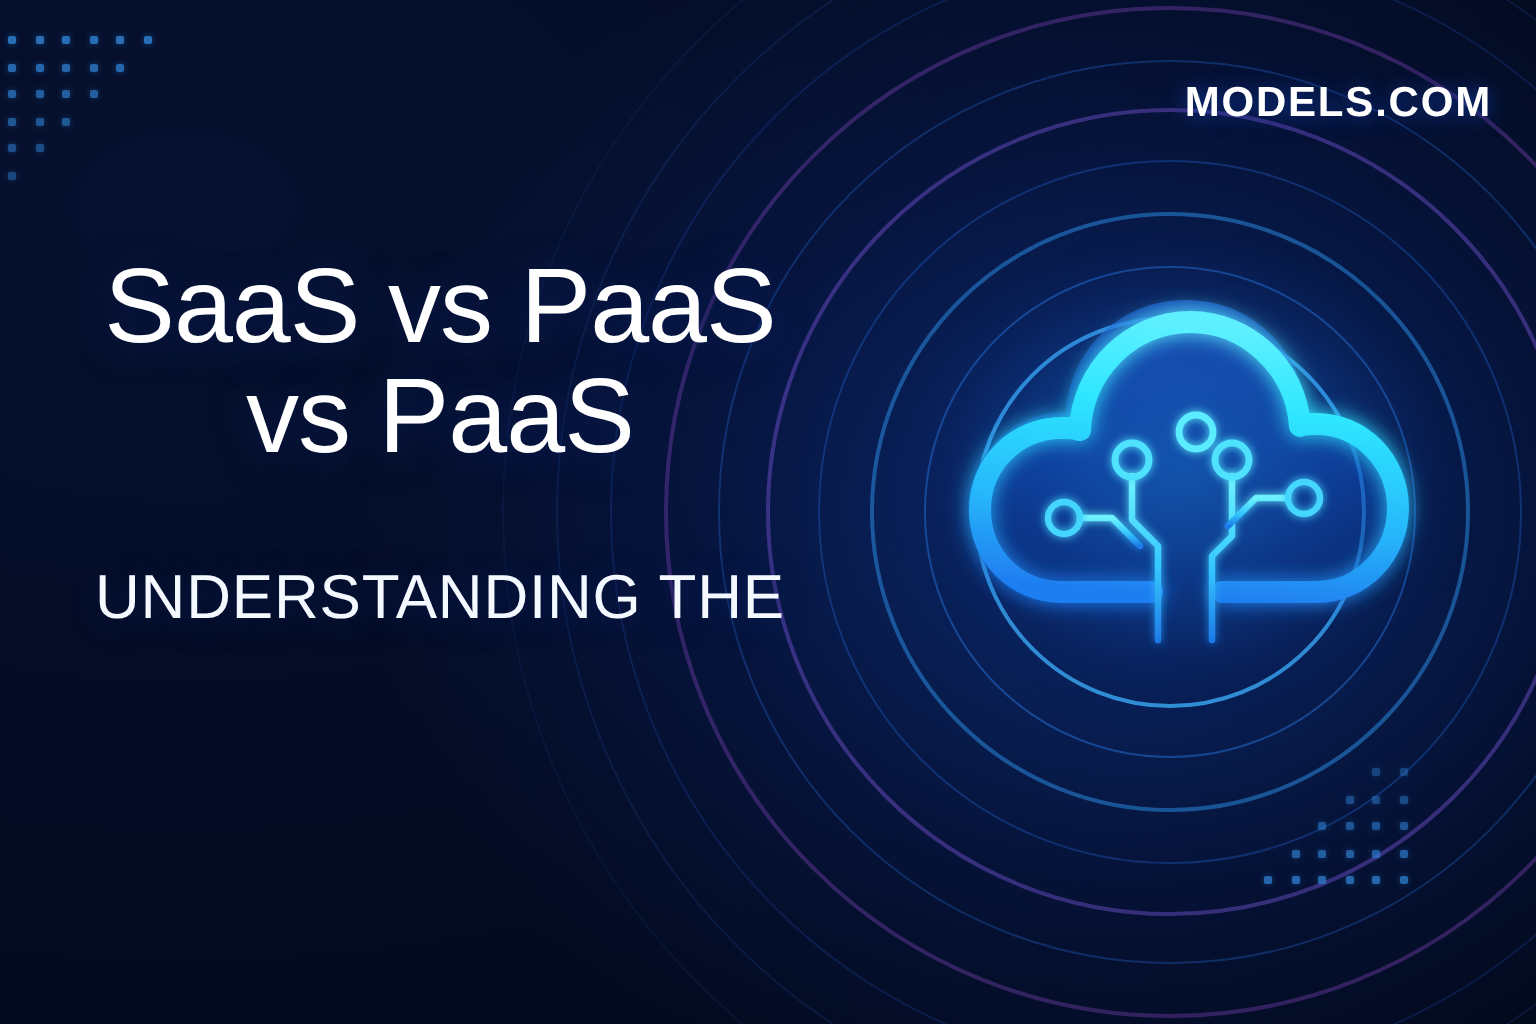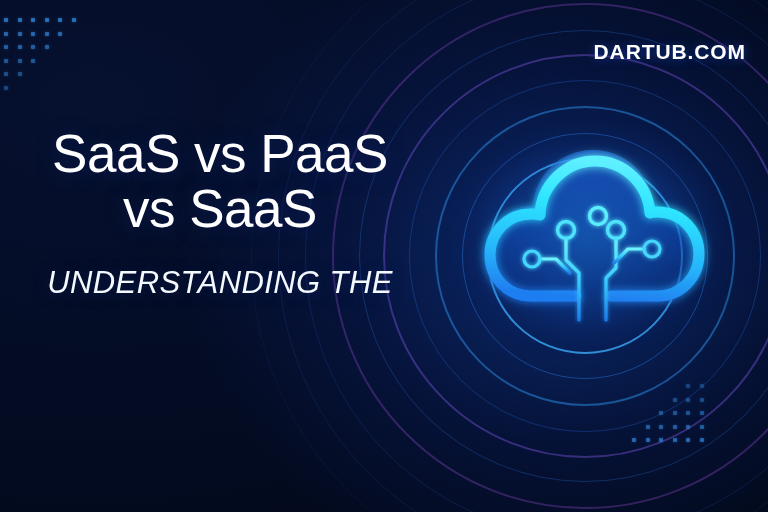--- a/index.html
+++ b/index.html
@@ -69,28 +69,27 @@
   }
   .title {
     font-size:53px;
     font-weight:normal;
     color:#ffffff;
     line-height:1.04;
     letter-spacing:-0.5px;
     text-shadow:0 2px 18px rgba(10,30,90,0.85);
   }
   .subtitle {
-    margin-top:28px;
+    margin-top:44px;
     font-size:31px;
     font-weight:500;
     color:#f4f8ff;
     line-height:1.22;
     letter-spacing:0.4px;
     text-shadow:0 2px 14px rgba(10,30,90,0.8);
-    font-style:italic;
   }
 
   
   .logo {
     position:absolute;
     right:22px; top:40px;
     font-size:21px;
     font-weight:bold;
     letter-spacing:0.9px;
     color:#ffffff;
@@ -167,21 +166,21 @@
       <span style="left: 54px; top: 40.5px; opacity: 0.69;"></span>
       <span style="left: 67.5px; top: 40.5px; opacity: 0.69;"></span>
       <span style="left: 0px; top: 54px; opacity: 0.77;"></span>
       <span style="left: 13.5px; top: 54px; opacity: 0.77;"></span>
       <span style="left: 27px; top: 54px; opacity: 0.77;"></span>
       <span style="left: 40.5px; top: 54px; opacity: 0.77;"></span>
       <span style="left: 54px; top: 54px; opacity: 0.77;"></span>
       <span style="left: 67.5px; top: 54px; opacity: 0.77;"></span>
     </div>
 
-  <div class="logo">DARTUB.COM</div>
+  <div class="logo">MODELS.COM</div>
 
   <div class="cloud-wrap">
     <svg viewBox="0 0 290 250" xmlns="http://www.w3.org/2000/svg">
       <defs>
         <linearGradient id="strokeGrad" x1="0.5" y1="0" x2="0.35" y2="1">
           <stop offset="0%" stop-color="#5ff0ff"></stop>
           <stop offset="30%" stop-color="#2ee6ff"></stop>
           <stop offset="70%" stop-color="#27b6fb"></stop>
           <stop offset="100%" stop-color="#1f7ef0"></stop>
         </linearGradient>
@@ -268,20 +267,20 @@
         <circle cx="168" cy="110" r="8.5" fill="none" stroke="#4fe2ff" stroke-width="3.4"></circle>
         <circle cx="84" cy="139" r="8" fill="none" stroke="#45d6ff" stroke-width="3.2"></circle>
         <circle cx="204" cy="129" r="8" fill="none" stroke="#45d6ff" stroke-width="3.2"></circle>
       </g>
     </svg>
   </div>
 
   <div class="textblock">
     <div class="title">
       <div>SaaS vs PaaS</div>
-      <div>vs SaaS</div>
+      <div>vs PaaS</div>
     </div>
     <div class="subtitle">
       <div>UNDERSTANDING THE</div>
     </div>
   </div>
 
 </div>
 
 </body></html>

